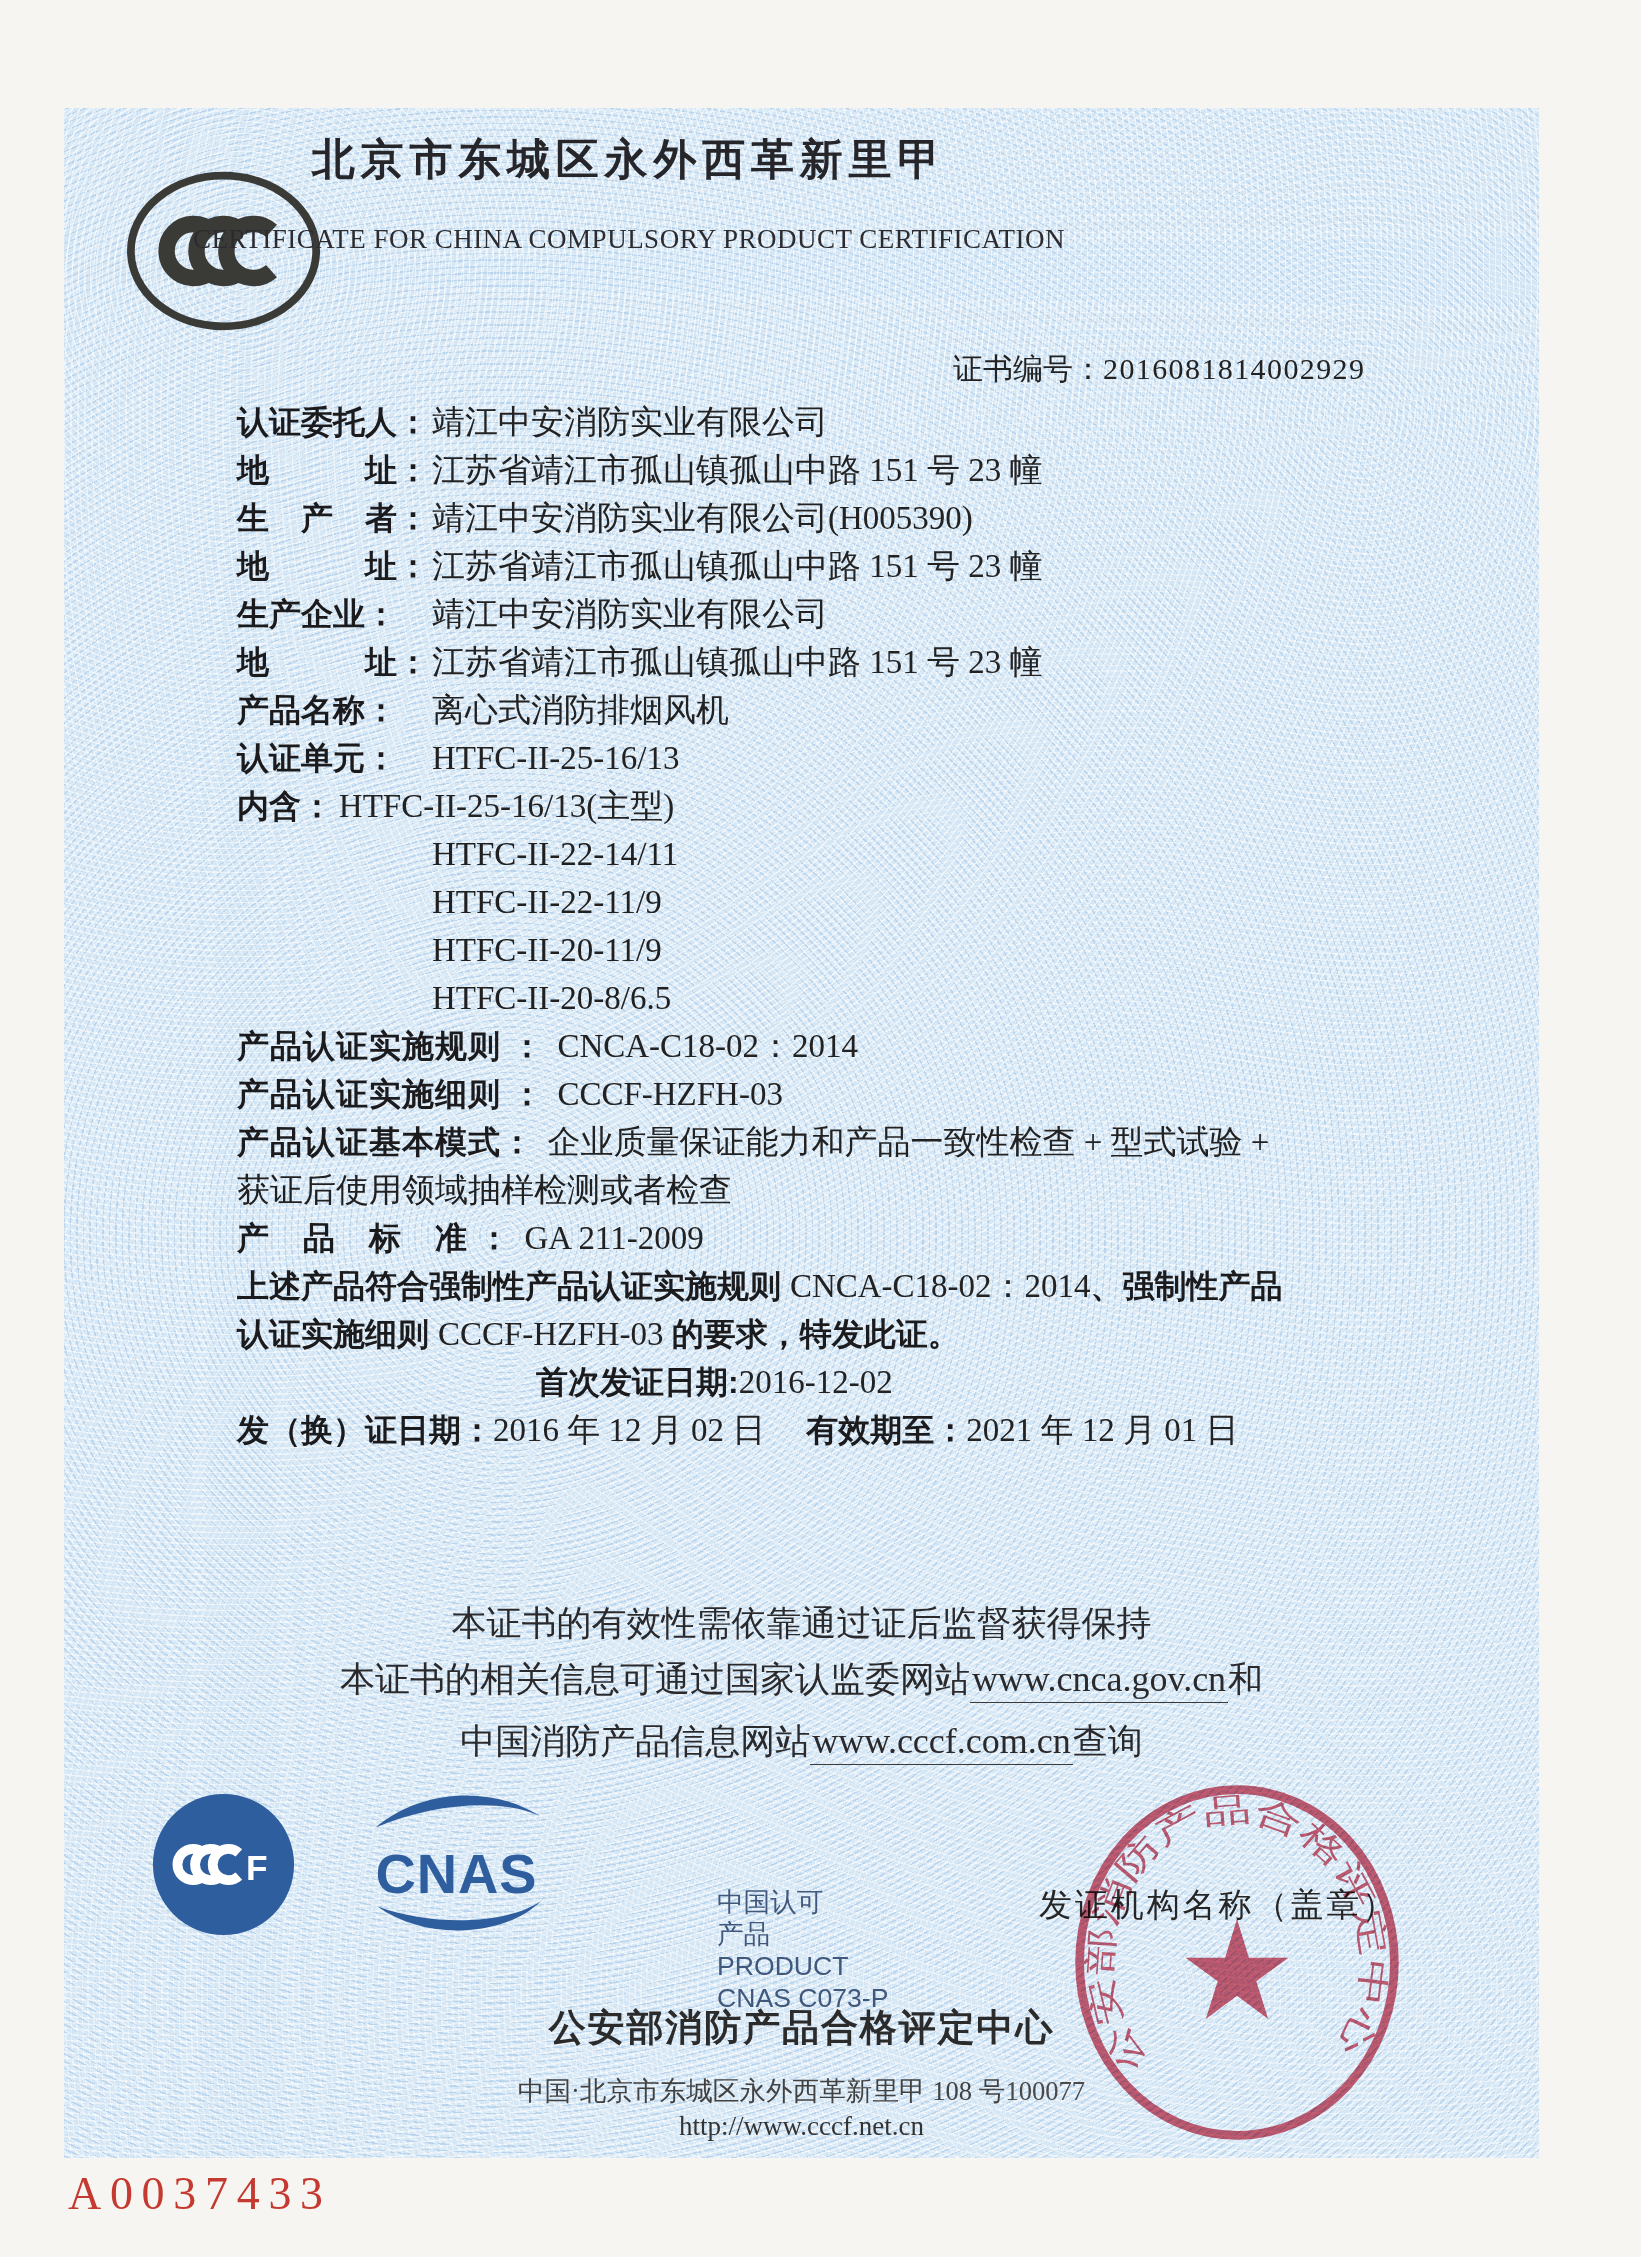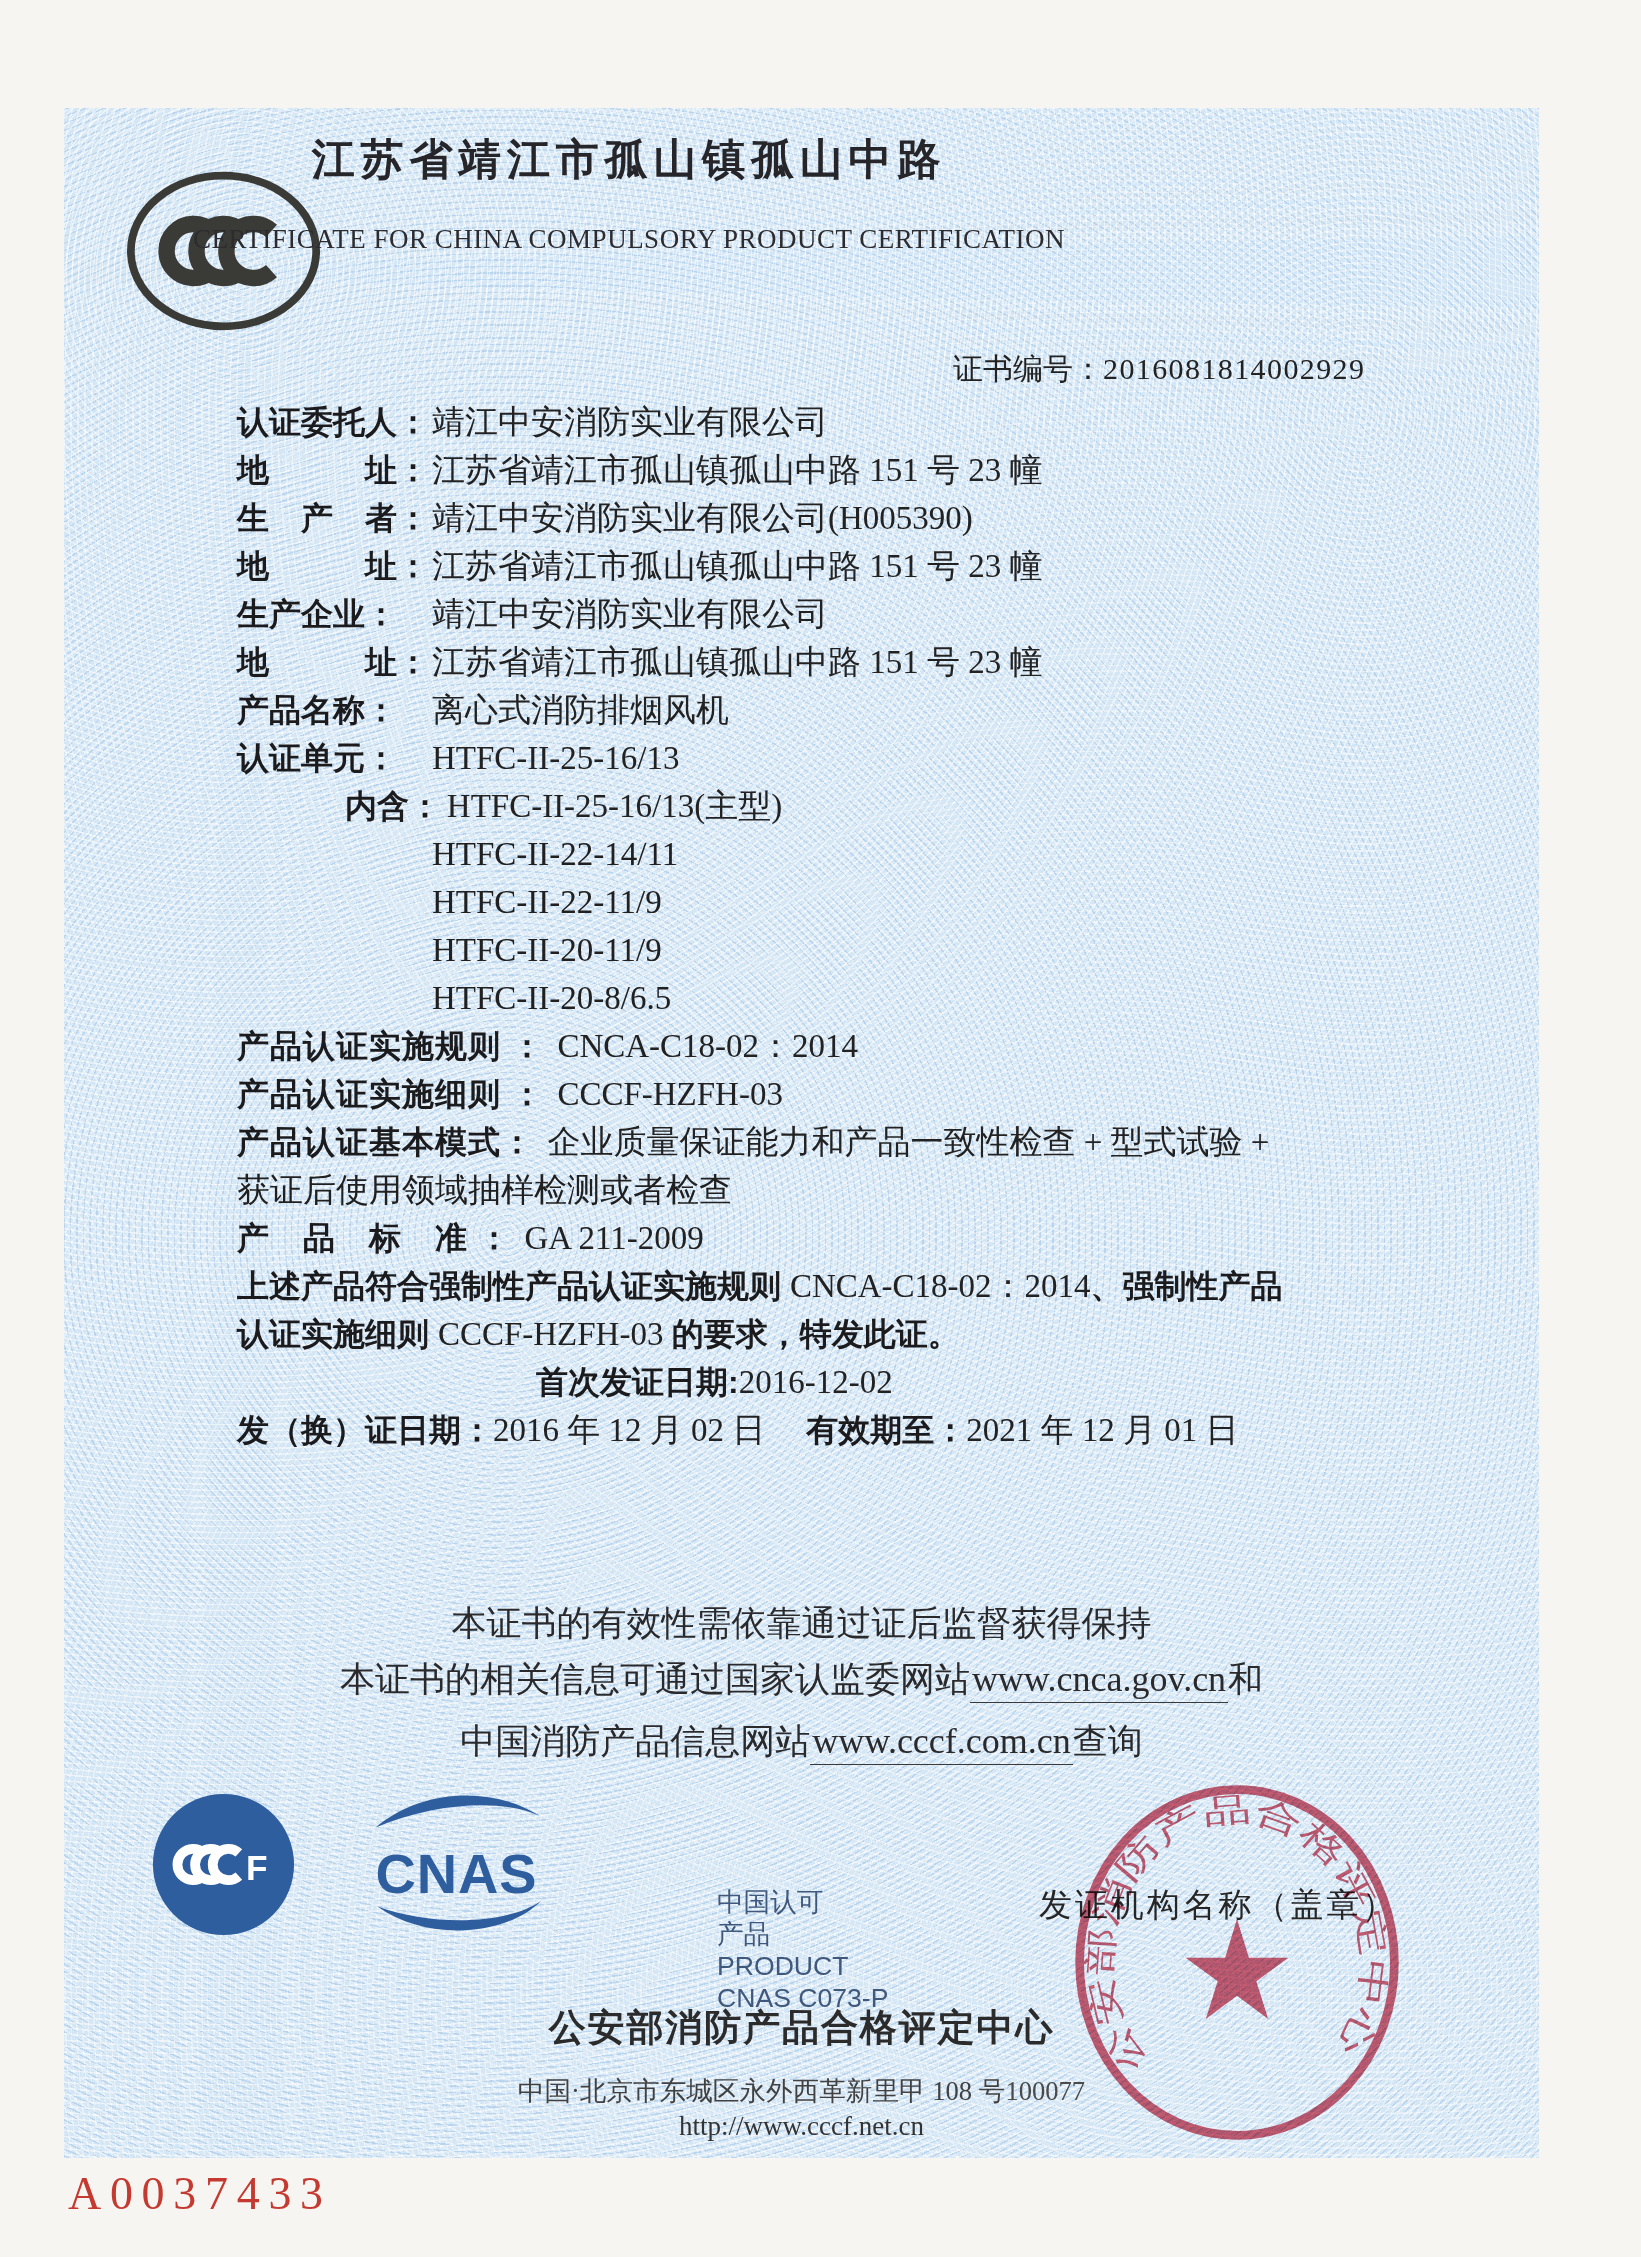--- a/index.html
+++ b/index.html
@@ -40,21 +40,21 @@
   .certno .num{letter-spacing:1.4px;}
 
   .body{position:absolute;left:173px;top:290px;width:1265px;}
   .row{height:48px;line-height:48px;white-space:nowrap;font-size:33px;}
   .lbl{
     display:inline-block;min-width:195px;font-family:var(--sans);
     font-weight:700;font-size:32px;color:#1b1b1d;vertical-align:baseline;
   }
   .lbl.wide{min-width:0;margin-right:13.5px;letter-spacing:1px;}
   .val{font-family:var(--serif);font-size:33px;color:#222;}
-  .row-inc .lbl{min-width:0;margin-left:108px;margin-right:5.8px;}
+  .row-inc .lbl{min-width:0;margin-right:5.8px;}
   .row-model{padding-left:195px;font-family:var(--serif);}
   .row-plain{font-family:var(--serif);}
   .seg-b{font-family:var(--sans);font-weight:700;font-size:32px;color:#1b1b1d;}
   .seg-n{font-family:var(--serif);font-size:33px;color:#222;}
   .row-first{padding-left:299px;}
   .gap40{display:inline-block;width:41px;}
 
   .notice{position:absolute;left:0;width:100%;text-align:center;
     font-family:var(--sans);font-size:35px;color:#2a2a2c;font-weight:500;
     white-space:nowrap;}
@@ -91,21 +91,21 @@
   <div class="cert">
 
     <svg class="ccc-logo" width="201" height="166" viewBox="0 0 208 172">
       <ellipse cx="103" cy="86" rx="96" ry="78" fill="none" stroke="#3a3a36" stroke-width="8"></ellipse>
       <path d="M 90.7,65.2 A 28 28 0 1 0 90.7,106.8" fill="none" stroke="#3a3a36" stroke-width="17"></path>
       <path d="M 121.7,65.2 A 28 28 0 1 0 121.7,106.8" fill="none" stroke="#3a3a36" stroke-width="17"></path>
       <path d="M 152.7,65.2 A 28 28 0 1 0 152.7,106.8" fill="none" stroke="#3a3a36" stroke-width="17"></path>
     </svg>
 
     <div class="titles">
-      <div class="title-cn">江苏省靖江市孤山镇孤山中路</div>
+      <div class="title-cn">北京市东城区永外西革新里甲</div>
       <div class="title-en">CERTIFICATE FOR CHINA COMPULSORY PRODUCT CERTIFICATION</div>
     </div>
 
     <div class="certno"><span>证书编号：</span><span class="num">2016081814002929</span></div>
 
     <div class="body">
       <div class="row"><span class="lbl">认证委托人：</span><span class="val">靖江中安消防实业有限公司</span></div>
       <div class="row"><span class="lbl">地　　　址：</span><span class="val">江苏省靖江市孤山镇孤山中路 151 号 23 幢</span></div>
       <div class="row"><span class="lbl">生　产　者：</span><span class="val">靖江中安消防实业有限公司(H005390)</span></div>
       <div class="row"><span class="lbl">地　　　址：</span><span class="val">江苏省靖江市孤山镇孤山中路 151 号 23 幢</span></div>

